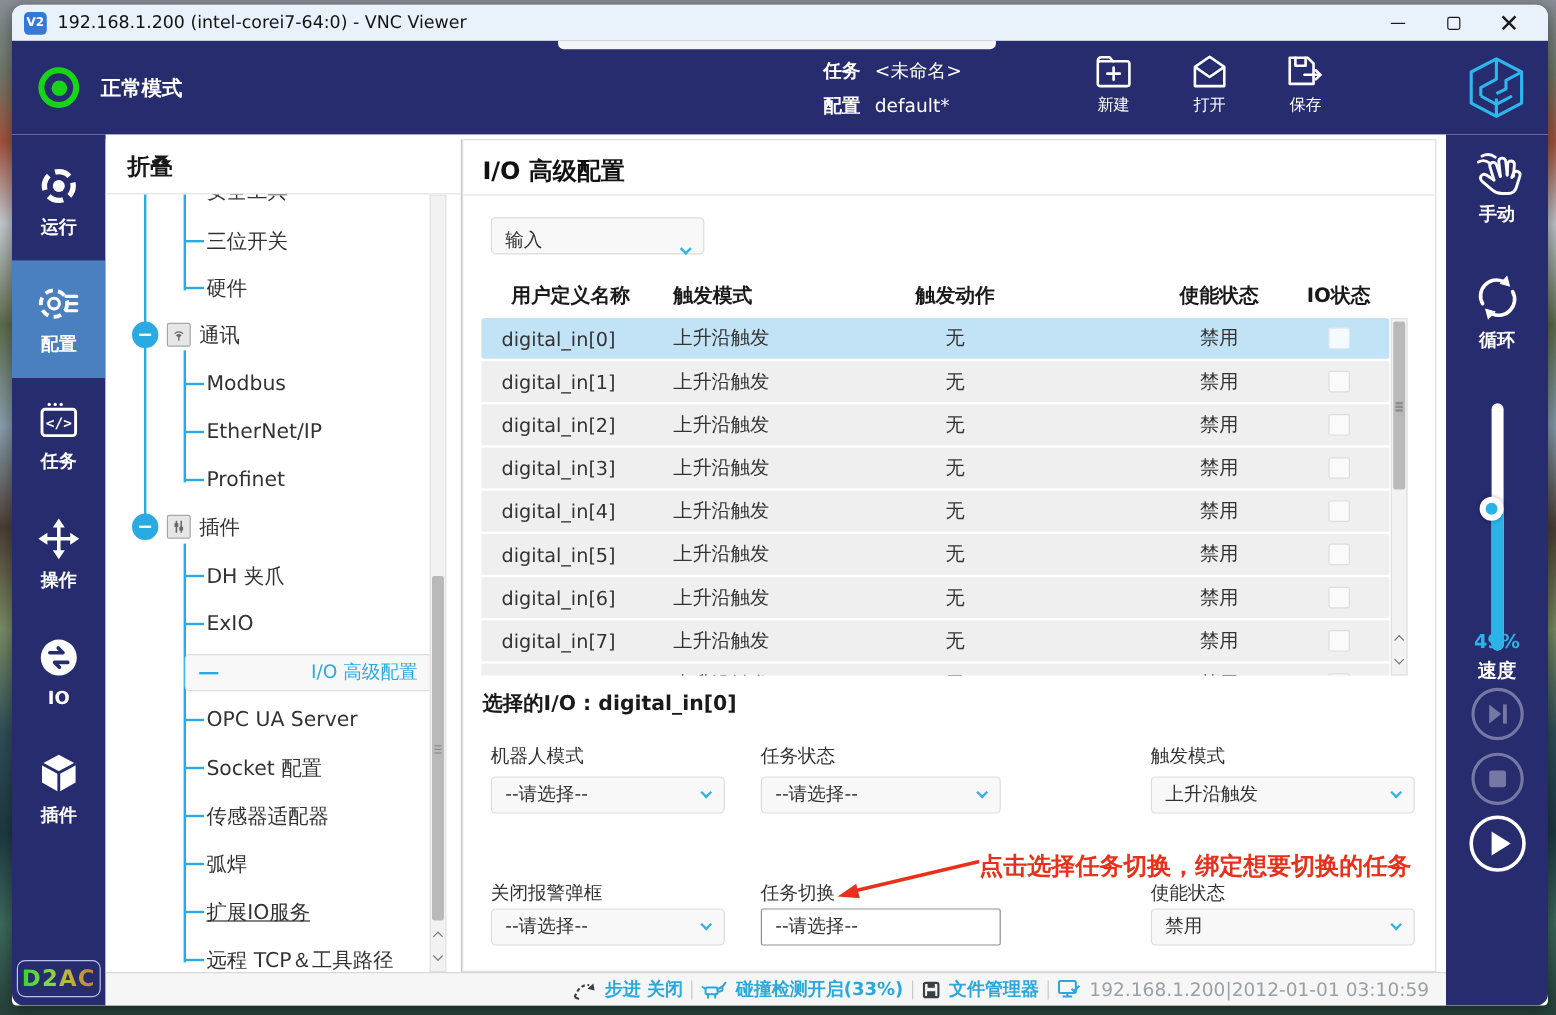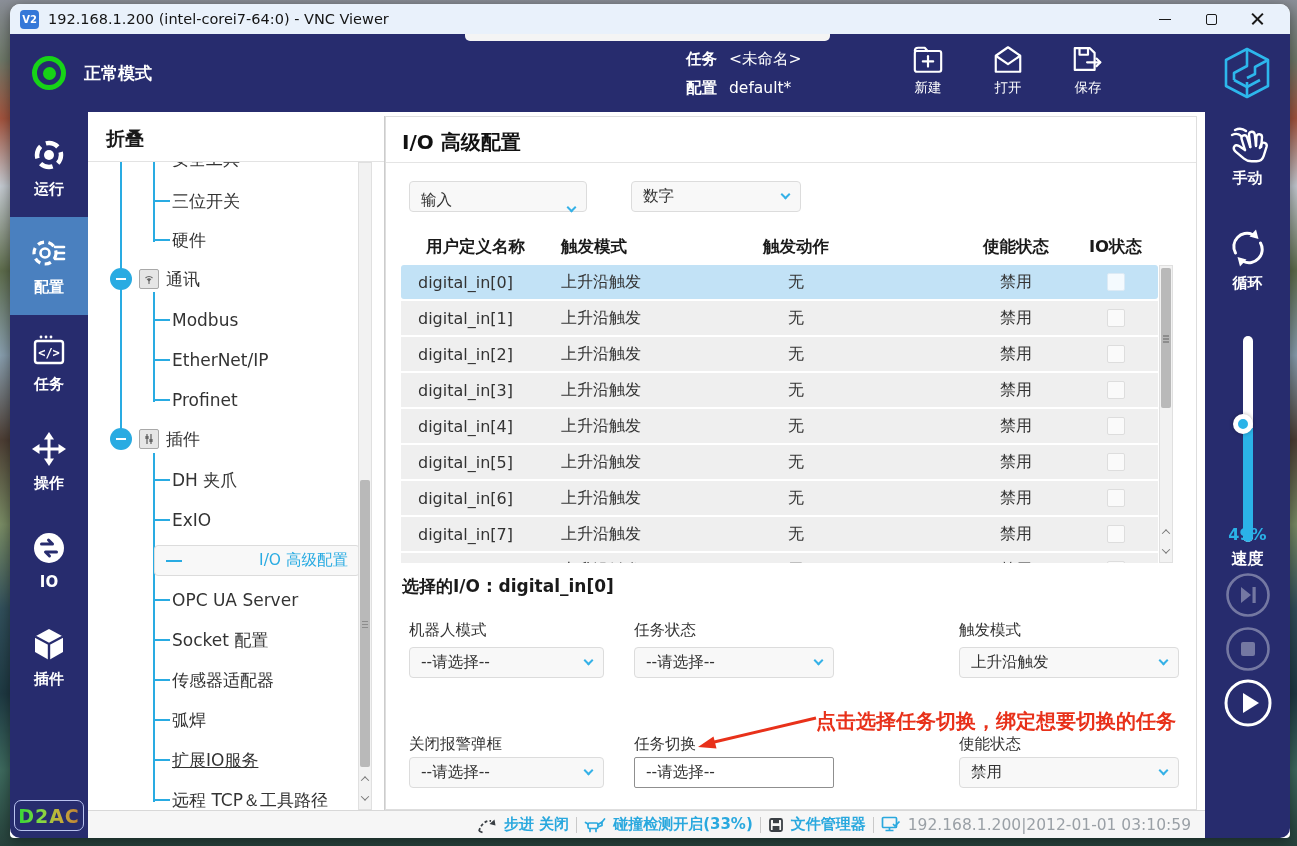--- a/index.html
+++ b/index.html
@@ -351,24 +351,20 @@
       </div>
     </div>
   </div>
 
   <div class="main-panel">
     <div class="page-title">I/O 高级配置</div>
     <div class="title-divider"></div>
 
     <div class="sel" style="left:23px;top:64px;width:178px;align-items:flex-end;">
       <span>输入</span>
-        <span class="chev"></span>
-    </div>
-    <div class="sel" style="left:245px;top:64px;width:170px;">
-      <span>数字</span>
         <span class="chev"></span>
     </div>
 
     <div class="tbl-head">
       <span class="th c-name">用户定义名称</span>
       <span class="th c-mode">触发模式</span>
       <span class="th c-action">触发动作</span>
       <span class="th c-enable">使能状态</span>
       <span class="th c-io">IO状态</span>
     </div>

